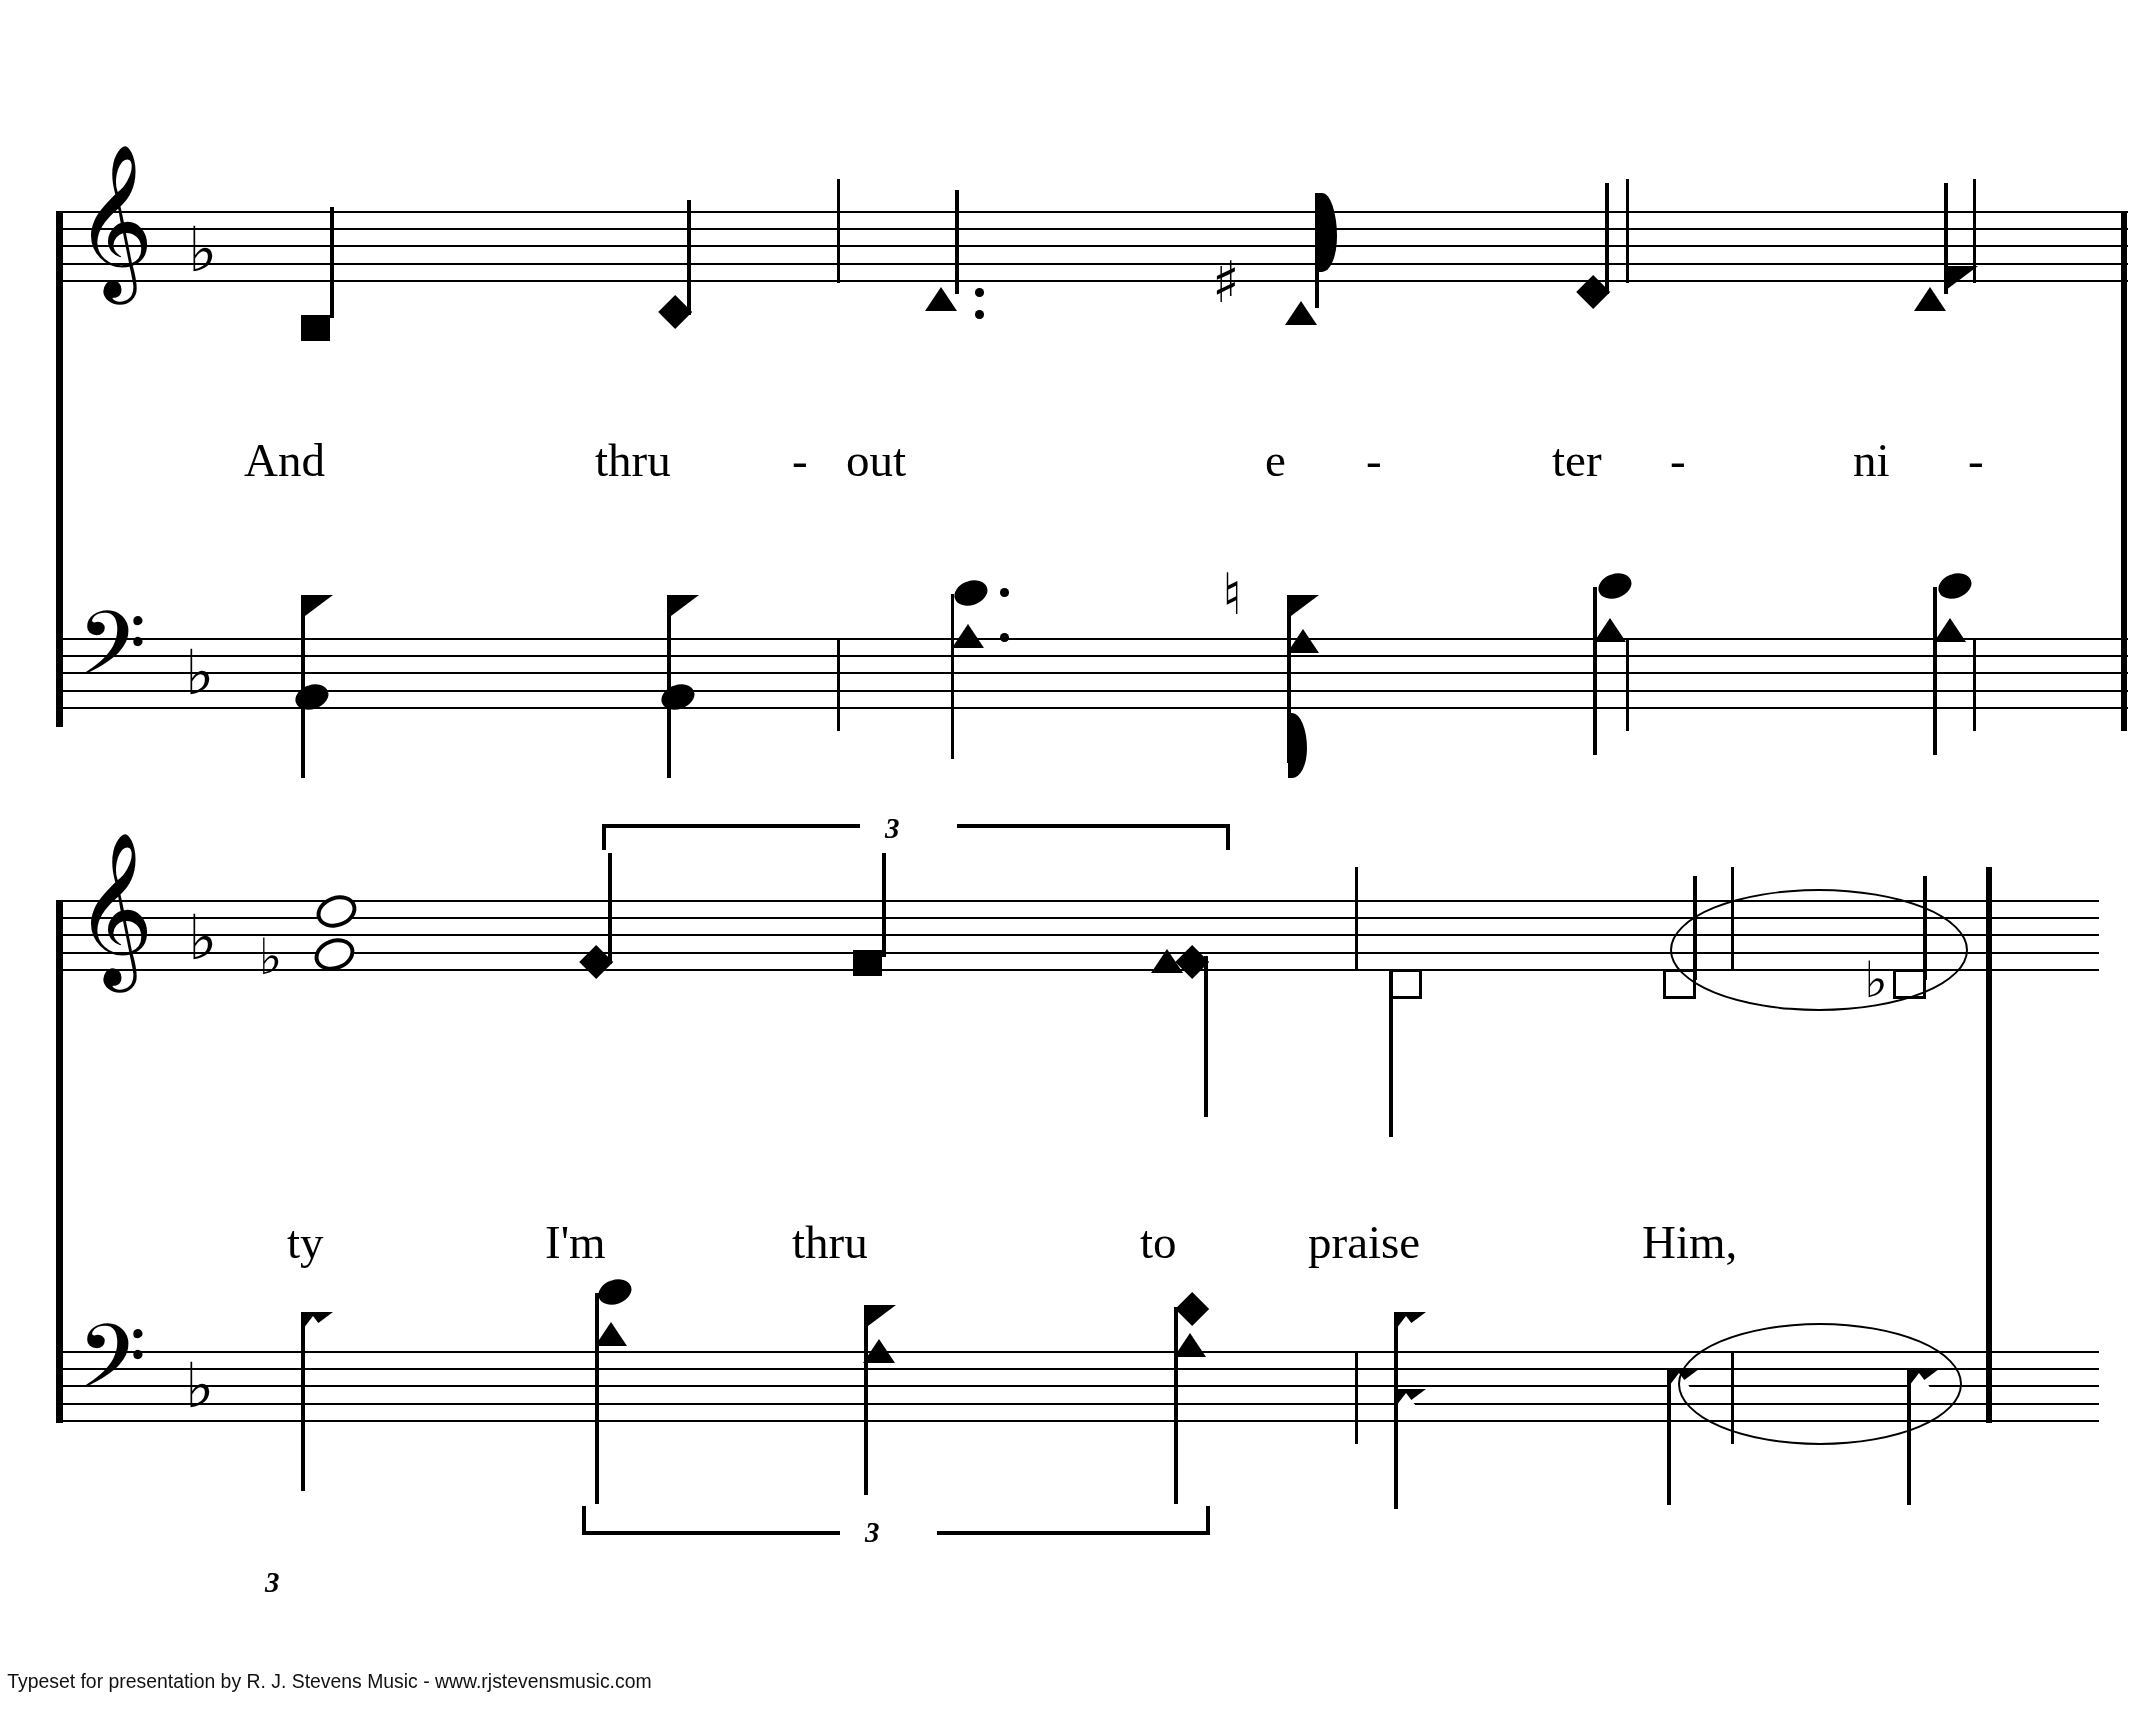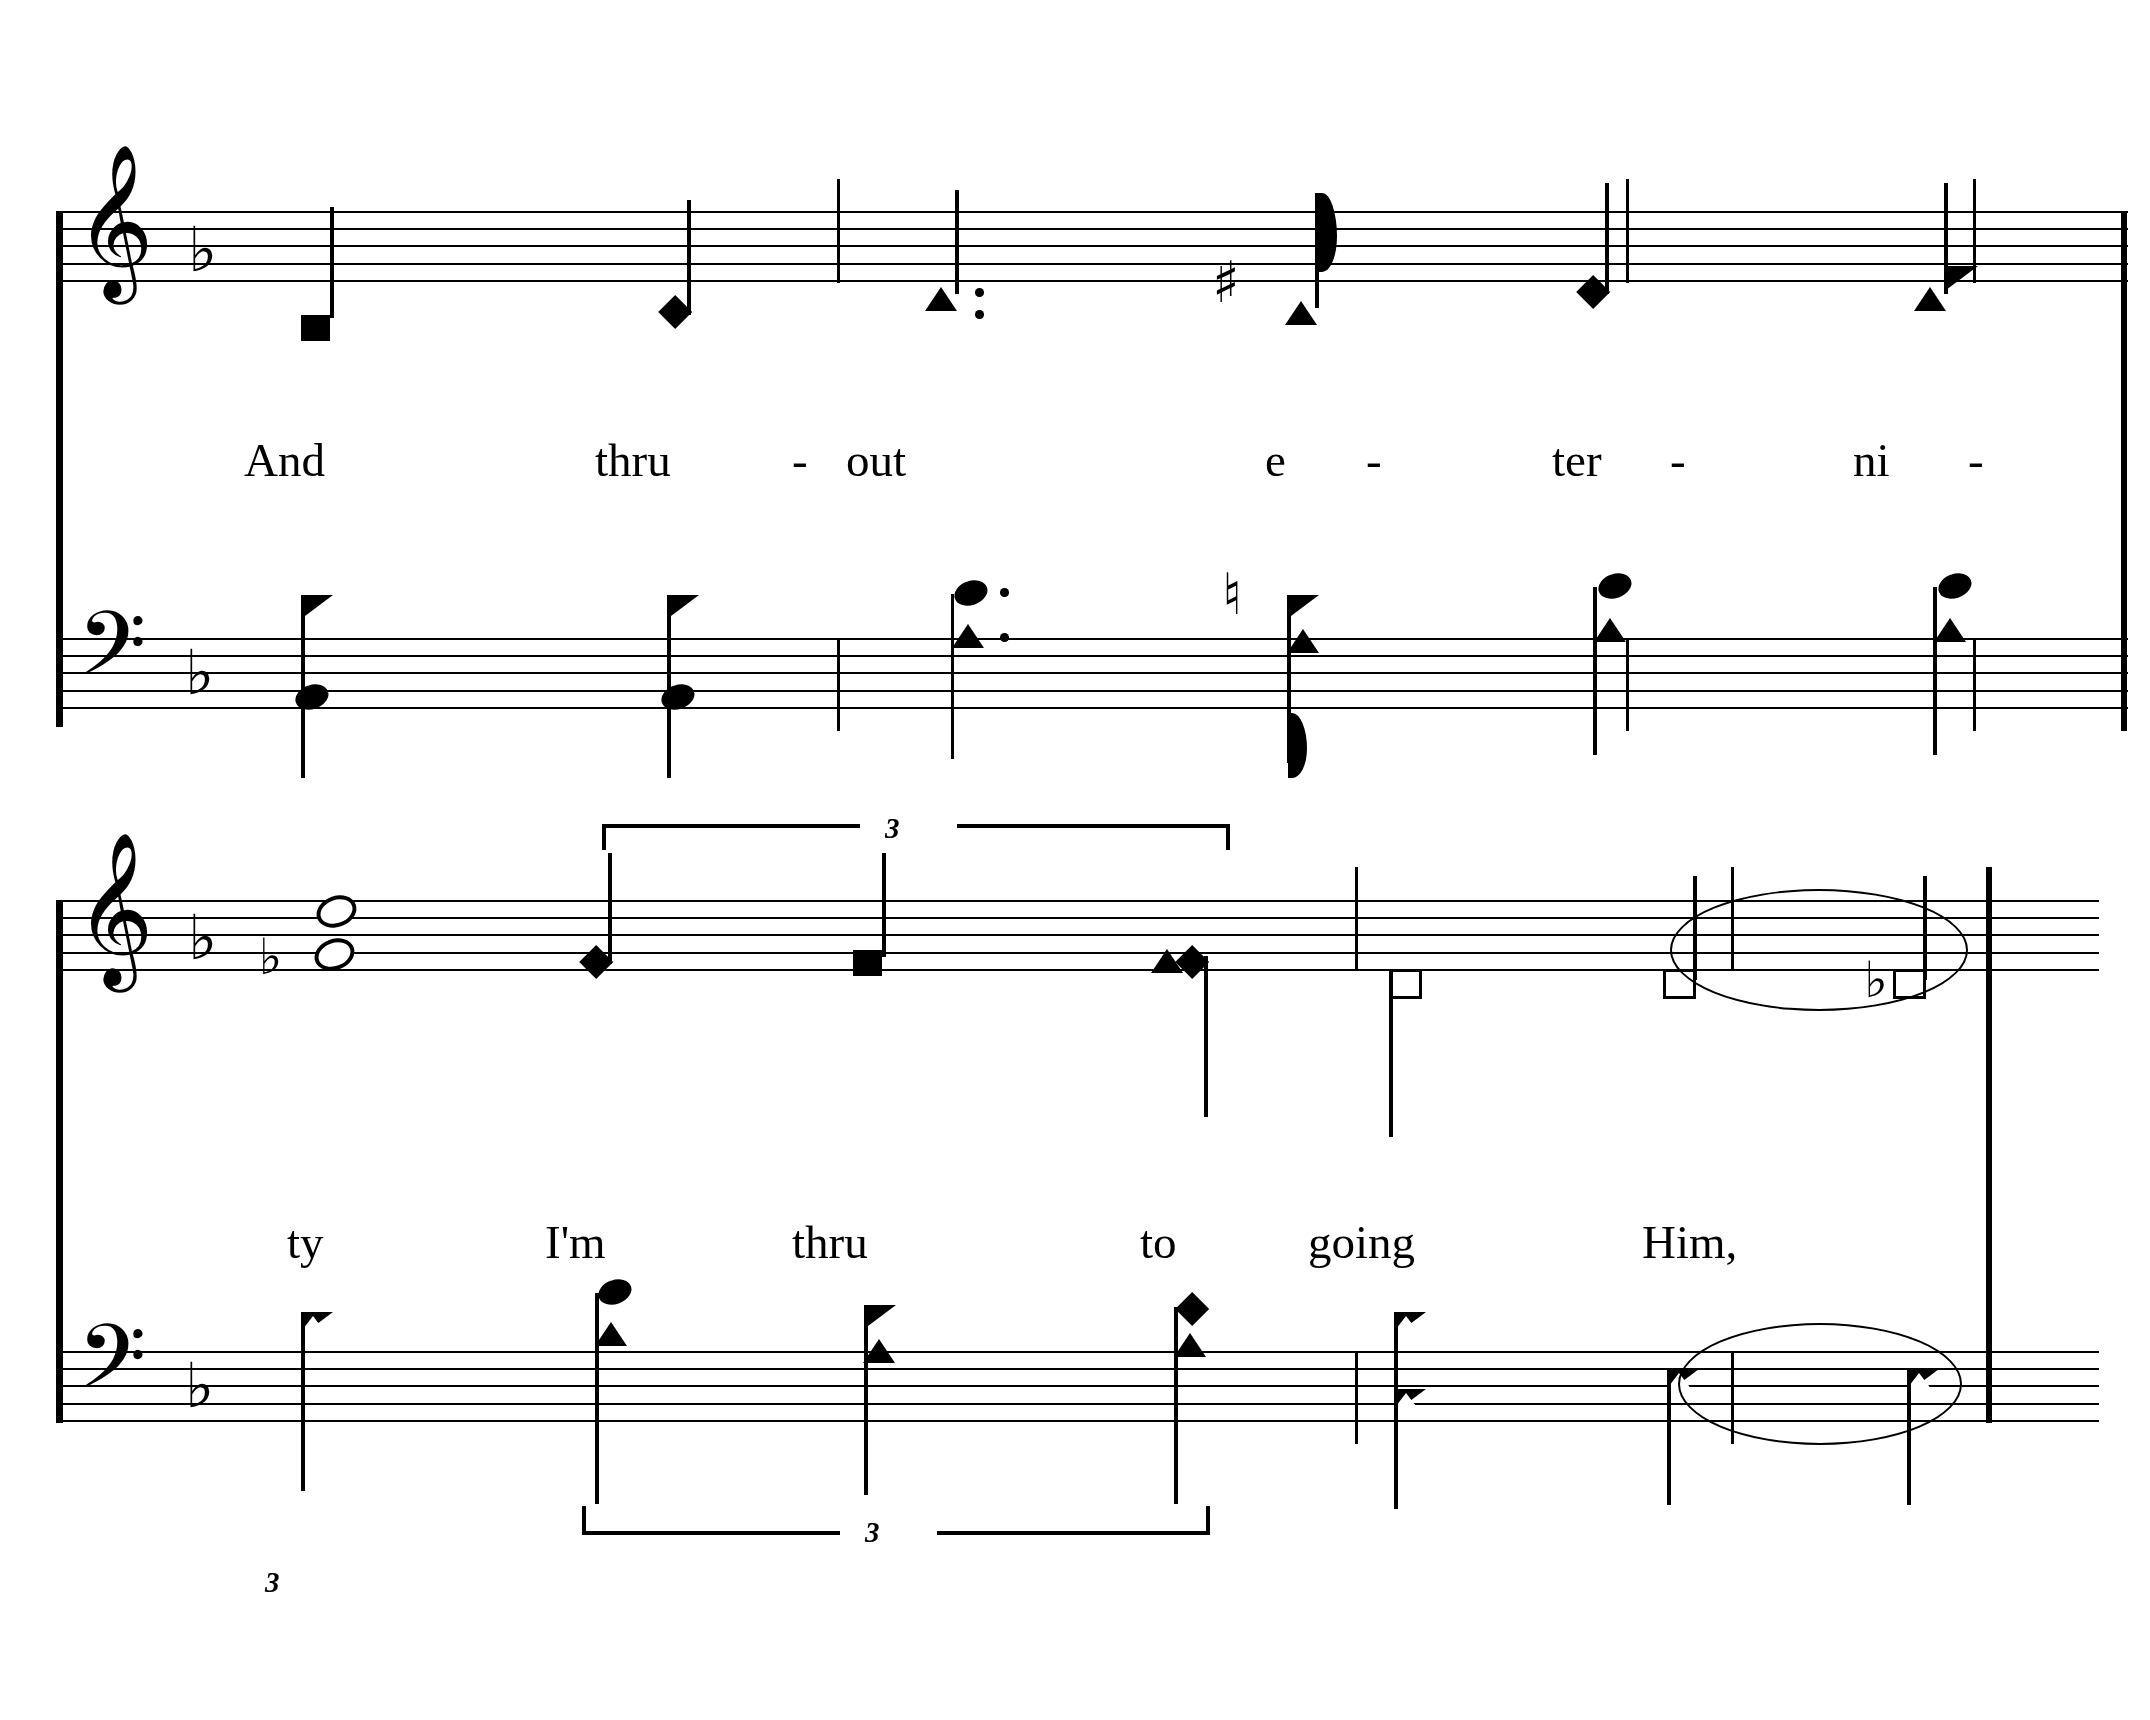--- a/index.html
+++ b/index.html
@@ -375,21 +375,21 @@
       <div class="nh-square-hollow"></div>
       <div class="stem" style="left:30px; top:-93px; height:104px;"></div>
     </div>
 
     <div class="slur" style="left:1670px; top:79px; width:294px; height:118px;"></div>
 
     <div class="lyric" style="left:287px; top:409px;">ty</div>
     <div class="lyric" style="left:545px; top:409px;">I'm</div>
     <div class="lyric" style="left:792px; top:409px;">thru</div>
     <div class="lyric" style="left:1140px; top:409px;">to</div>
-    <div class="lyric" style="left:1308px; top:409px;">going</div>
+    <div class="lyric" style="left:1308px; top:409px;">praise</div>
     <div class="lyric" style="left:1642px; top:409px;">Him,</div>
 
     <div class="staff" style="left:56px; top:541px; width:2043px; height:72px;">
       <div class="line"></div>
       <div class="line"></div>
       <div class="line"></div>
       <div class="line"></div>
       <div class="line"></div>
     </div>
     <div class="clef bass" style="left:77px; top:504px;">𝄢</div>
@@ -448,14 +448,15 @@
       <div class="tl" style="left:0; top:3.6px; width:3.6px; height:29px;"></div>
       <div class="tl" style="left:0; top:29px; width:258px; height:3.6px;"></div>
       <div class="tl" style="left:355px; top:29px; width:272px; height:3.6px;"></div>
       <div class="tl" style="left:624px; top:3.6px; width:3.6px; height:29px;"></div>
       <div class="num" style="left:283px; top:16px;">3</div>
     </div>
 
     <div class="measure-num" style="left:265px; top:756px;">3</div>
   </div>
 
+  <div class="credit">Typeset for presentation by R. J. Stevens Music  -  www.rjstevensmusic.com</div>
 </div>
 
 
 </body></html>

